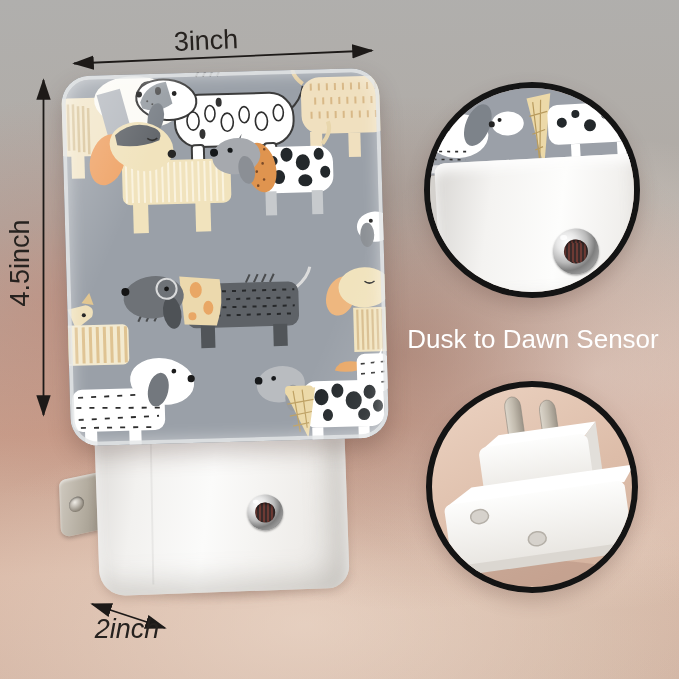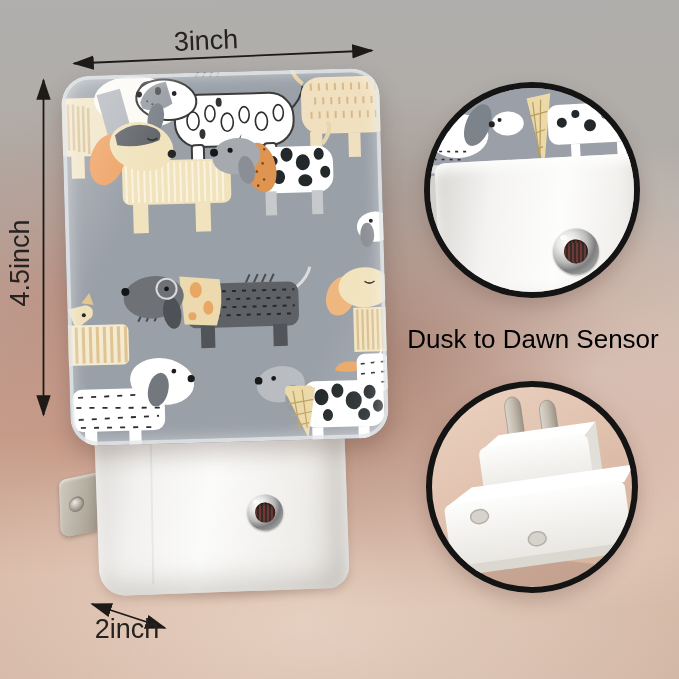--- a/index.html
+++ b/index.html
@@ -53,38 +53,38 @@
   .panel-rim{position:absolute;inset:0;border-radius:inherit;pointer-events:none;
     border:4px solid rgba(229,231,233,.85);
     box-shadow:inset 0 0 16px rgba(255,255,255,.45);}
   .panel-gloss{position:absolute;inset:0;border-radius:inherit;pointer-events:none;
     background:linear-gradient(115deg, rgba(255,255,255,.30) 0%, rgba(255,255,255,0) 26%, rgba(255,255,255,0) 78%, rgba(255,255,255,.18) 100%);}
   
   .annot{position:absolute;inset:0;z-index:6;pointer-events:none;}
   .dim{position:absolute;color:#26221f;font-size:27px;white-space:nowrap;z-index:6;}
   .dim-w{left:206px;top:41px;transform:translate(-50%,-50%) rotate(-2.5deg);}
   .dim-h{left:20px;top:263px;transform:translate(-50%,-50%) rotate(-90deg);}
-  .dim-d{left:127px;top:629px;transform:translate(-50%,-50%);}
+  .dim-d{left:127px;top:629px;transform:translate(-50%,-50%);font-style:italic;}
   
   .callout{position:absolute;border-radius:50%;border:6px solid #141414;overflow:hidden;
     box-sizing:border-box;z-index:5;box-shadow:0 8px 18px rgba(90,60,50,.25);}
   .callout-sensor{left:424px;top:82px;width:216px;height:216px;
     background:linear-gradient(115deg,#b4b0ac 0%,#bfa79b 45%,#d6b8a8 100%);}
   .c-panelfrag{position:absolute;left:-10px;top:-4px;width:232px;height:86px;
     background:#9ba0a8;transform:rotate(-3deg);}
   .c-plugface{position:absolute;left:8px;top:70px;width:216px;height:152px;
     border-radius:10px 10px 26px 26px;transform:rotate(-3deg);
     background:linear-gradient(100deg,#d8d6d3,#f4f3f1 25%,#fdfdfc 55%,#eceae7 90%);
     box-shadow:inset 0 8px 12px rgba(255,255,255,.9), inset -12px -10px 20px rgba(150,143,136,.30);}
   .c-bracket{position:absolute;left:-6px;top:88px;width:22px;height:60px;border-radius:4px;
     background:#d4d1cd;transform:rotate(-4deg);}
   .sensor-callout{left:114px;top:72px;width:46px;height:46px;}
   .callout-plug{left:426px;top:381px;width:212px;height:212px;
     background:linear-gradient(150deg,#ecd3c2 0%,#ddbda9 55%,#d2b09c 100%);}
-  .label{position:absolute;color:#000000;font-size:26px;white-space:nowrap;z-index:6;
+  .label{position:absolute;color:#ffffff;font-size:26px;white-space:nowrap;z-index:6;
     transform:translate(-50%,-50%);}
   .label-sensor{left:533px;top:339px;}
   .label-plug{left:532px;top:634px;}
 </style>
 </head>
 <body>
 
 <div class="canvas">
   <div class="bg"></div>
 

